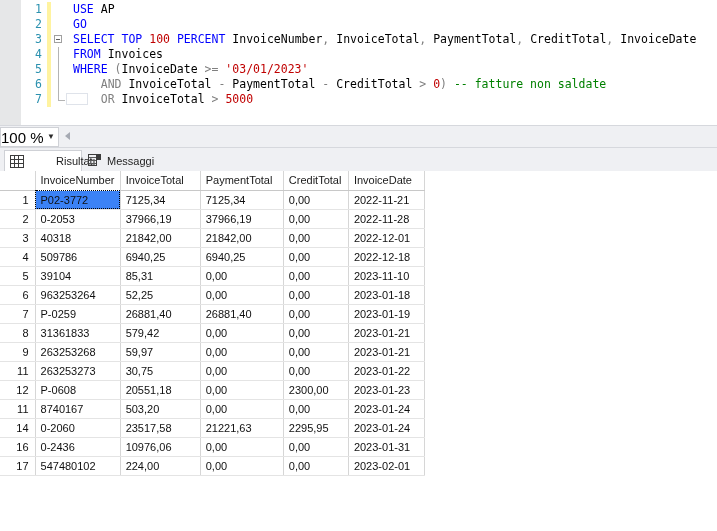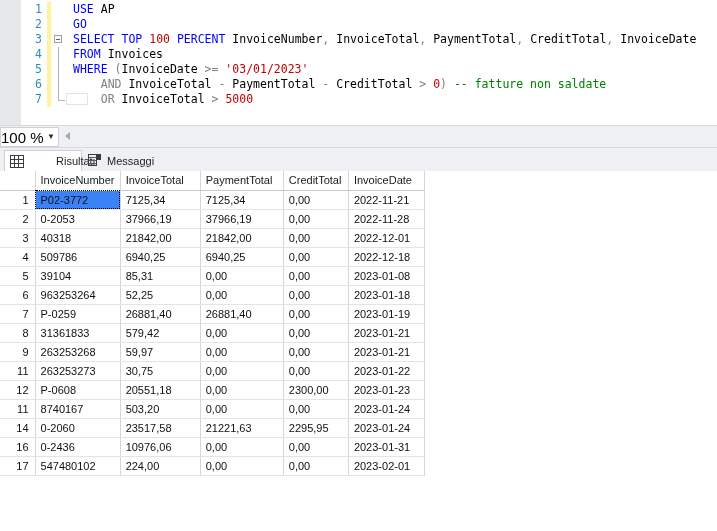--- a/index.html
+++ b/index.html
@@ -383,21 +383,21 @@
           <td class="col-pay">6940,25</td>
           <td class="col-cre">0,00</td>
           <td class="col-date">2022-12-18</td>
         </tr>
         <tr>
           <td class="rowhdr col-rownum">5</td>
           <td class="col-inv">39104</td>
           <td class="col-tot">85,31</td>
           <td class="col-pay">0,00</td>
           <td class="col-cre">0,00</td>
-          <td class="col-date">2023-01-08</td>
+          <td class="col-date">2023-11-10</td>
         </tr>
         <tr>
           <td class="rowhdr col-rownum">6</td>
           <td class="col-inv">963253264</td>
           <td class="col-tot">52,25</td>
           <td class="col-pay">0,00</td>
           <td class="col-cre">0,00</td>
           <td class="col-date">2023-01-18</td>
         </tr>
         <tr>

